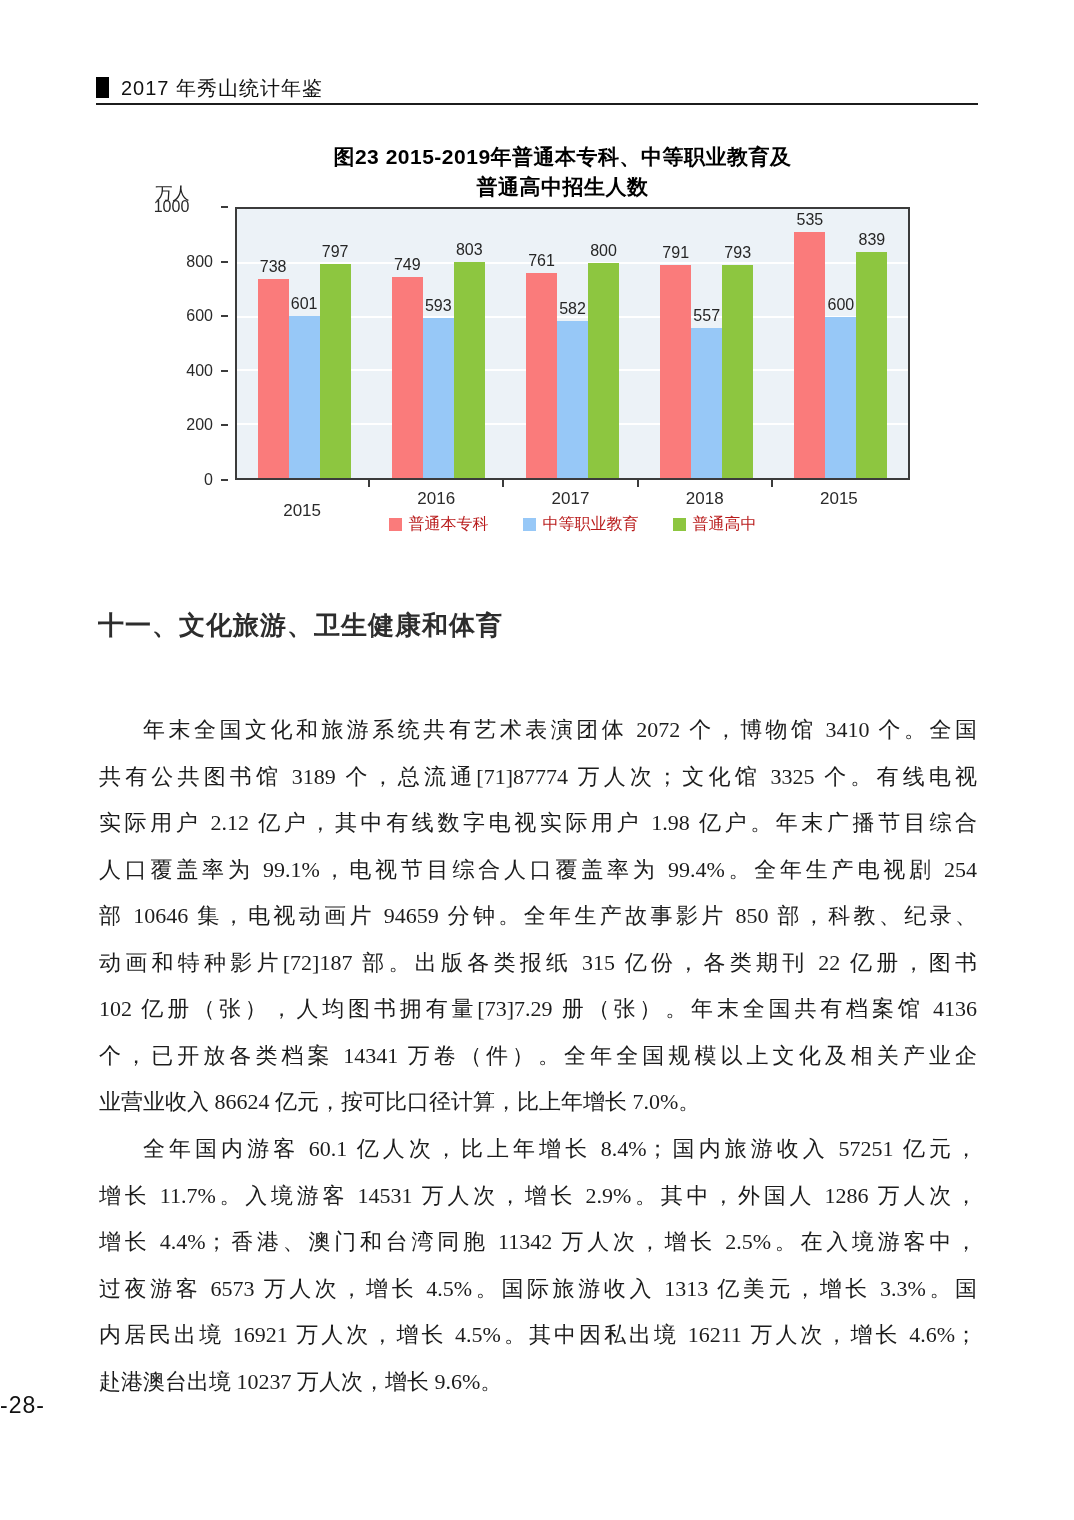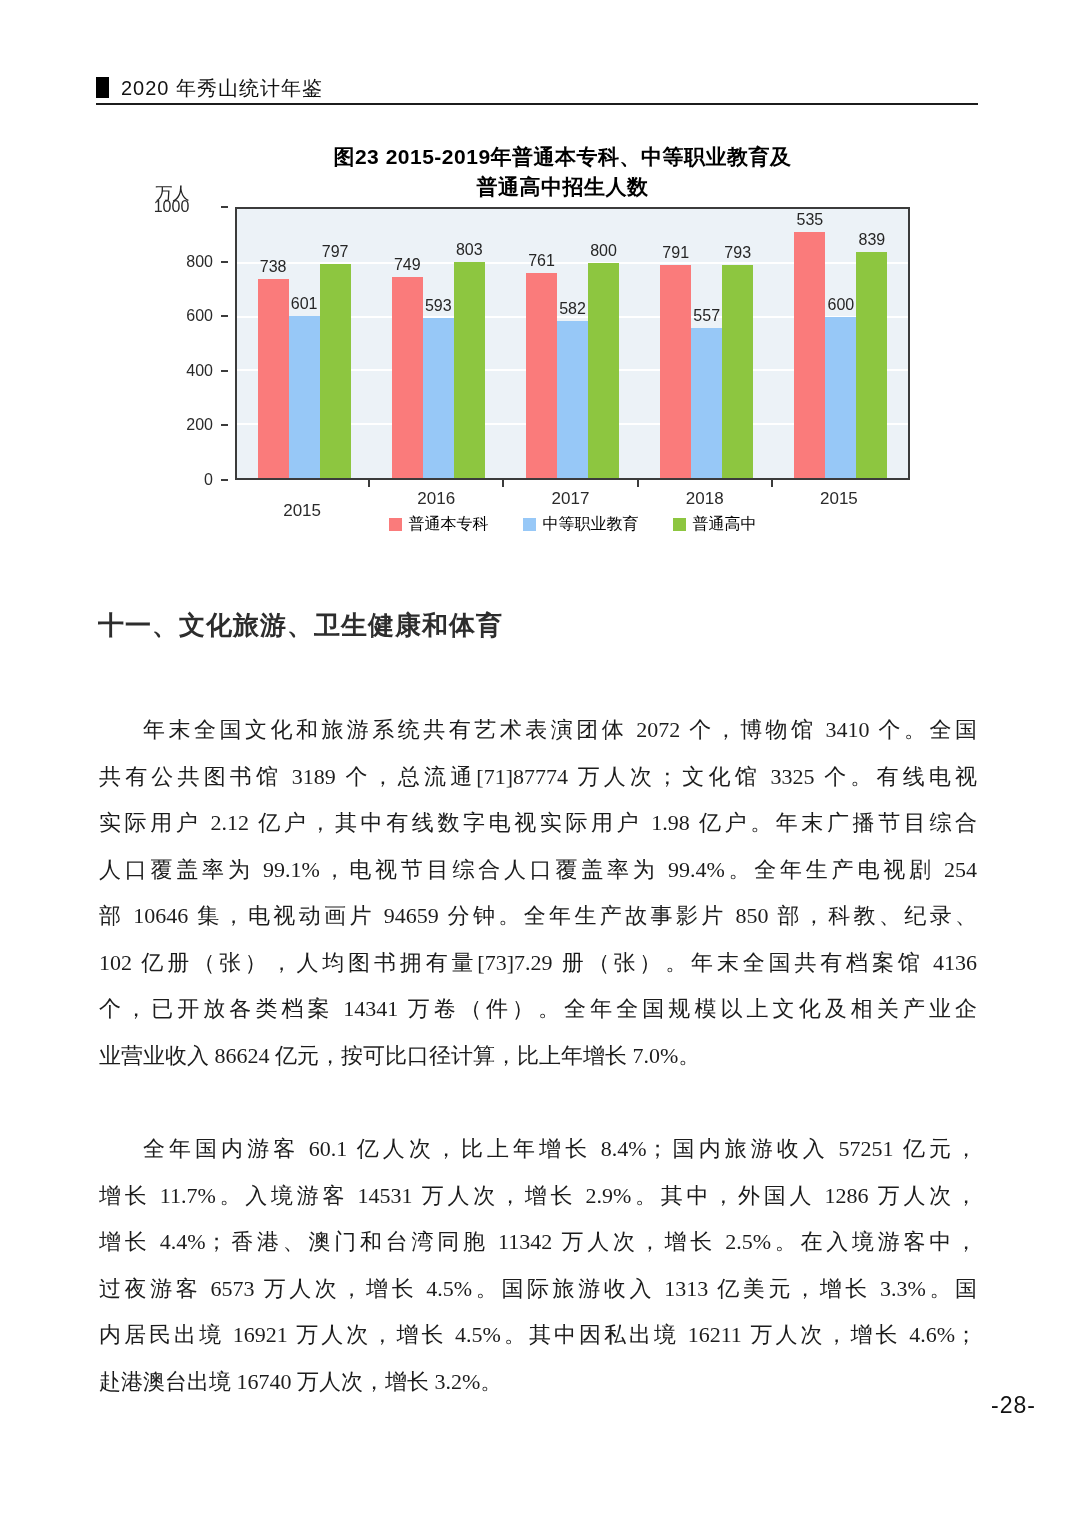--- a/index.html
+++ b/index.html
@@ -27,47 +27,47 @@
   .bar{position:absolute;bottom:0;width:31px;}
   .bar-val{position:absolute;width:62px;text-align:center;font-size:16px;color:#262626;}
   .y-axis{position:absolute;left:130px;top:207px;width:98px;height:273px;}
   .y-lab{position:absolute;left:0;right:15px;text-align:right;font-size:16px;line-height:20px;color:#2a2a2a;}
   .y-tick{position:absolute;right:0;width:7px;height:2px;background:#3b3b3b;}
   .x-axis{position:absolute;left:235px;top:480px;width:675px;height:34px;}
   .x-tick{position:absolute;top:0;width:2px;height:7px;background:#3b3b3b;}
   .x-lab{position:absolute;top:9px;width:135px;text-align:center;font-size:17px;color:#2a2a2a;}
   .legend{position:absolute;left:235px;top:514px;width:675px;display:flex;
           justify-content:center;gap:34px;}
-  .legend-item{display:flex;align-items:center;gap:7px;font-size:16px;color:#000000;}
+  .legend-item{display:flex;align-items:center;gap:7px;font-size:16px;color:#b91c1c;}
   .legend-sq{width:13px;height:13px;display:inline-block;}
 
   
   .section-heading{position:absolute;left:98px;top:608px;margin:0;
                    font-family:"Liberation Sans",sans-serif;font-size:26px;font-weight:bold;
                    color:#2d2d2d;letter-spacing:1px;}
 
   
   .para{position:absolute;left:99px;width:878px;font-size:22px;line-height:46.5px;color:#1c1c1c;}
   .para1{top:707px;}
   .para2{top:1126px;}
   .tline{text-align:justify;text-align-last:justify;white-space:normal;}
   .tline.first{text-indent:2em;}
   .tline.plast{text-align-last:left;}
 
   
-  .page-num{position:absolute;left:0;top:1392px;width:1036px;text-align:right;
+  .page-num{position:absolute;left:0;top:1392px;width:1036px;text-align:left;
             font-family:"Liberation Sans",sans-serif;font-size:23px;color:#111;letter-spacing:1px;}
 </style>
 </head>
 <body>
 
 <div class="page">
 
   <div class="hdr-square"></div>
-  <div class="hdr-title">2020 年秀山统计年鉴</div>
+  <div class="hdr-title">2017 年秀山统计年鉴</div>
   <div class="hdr-rule"></div>
 
   <figure class="chart" style="margin:0;">
     <div class="chart-title">图23  2015-2019年普通本专科、中等职业教育及</div>
     <div class="chart-title l2">普通高中招生人数</div>
     <div class="unit-label">万人</div>
     <div class="y-axis" id="y-axis">
         <div class="y-lab" style="top: 263px;">0</div>
         <div class="y-tick" style="top: 272px;"></div>
         <div class="y-lab" style="top: 208.4px;">200</div>
@@ -147,29 +147,30 @@
   </figure>
 
   <h2 class="section-heading">十一、文化旅游、卫生健康和体育</h2>
 
   <div class="para para1">
     <div class="tline first">年末全国文化和旅游系统共有艺术表演团体 2072 个，博物馆 3410 个。全国</div>
     <div class="tline">共有公共图书馆 3189 个，总流通[71]87774 万人次；文化馆 3325 个。有线电视</div>
     <div class="tline">实际用户 2.12 亿户，其中有线数字电视实际用户 1.98 亿户。年末广播节目综合</div>
     <div class="tline">人口覆盖率为 99.1%，电视节目综合人口覆盖率为 99.4%。全年生产电视剧 254</div>
     <div class="tline">部 10646 集，电视动画片 94659 分钟。全年生产故事影片 850 部，科教、纪录、</div>
+    <div class="tline">动画和特种影片[72]187 部。出版各类报纸 315 亿份，各类期刊 22 亿册，图书</div>
     <div class="tline">102 亿册（张），人均图书拥有量[73]7.29 册（张）。年末全国共有档案馆 4136</div>
     <div class="tline">个，已开放各类档案 14341 万卷（件）。全年全国规模以上文化及相关产业企</div>
     <div class="tline plast">业营业收入 86624 亿元，按可比口径计算，比上年增长 7.0%。</div>
   </div>
 
   <div class="para para2">
     <div class="tline first">全年国内游客 60.1 亿人次，比上年增长 8.4%；国内旅游收入 57251 亿元，</div>
     <div class="tline">增长 11.7%。入境游客 14531 万人次，增长 2.9%。其中，外国人 1286 万人次，</div>
     <div class="tline">增长 4.4%；香港、澳门和台湾同胞 11342 万人次，增长 2.5%。在入境游客中，</div>
     <div class="tline">过夜游客 6573 万人次，增长 4.5%。国际旅游收入 1313 亿美元，增长 3.3%。国</div>
     <div class="tline">内居民出境 16921 万人次，增长 4.5%。其中因私出境 16211 万人次，增长 4.6%；</div>
-    <div class="tline plast">赴港澳台出境 16740 万人次，增长 3.2%。</div>
+    <div class="tline plast">赴港澳台出境 10237 万人次，增长 9.6%。</div>
   </div>
 
   <div class="page-num">-28-</div>
 
 </div>
 
 </body></html>

